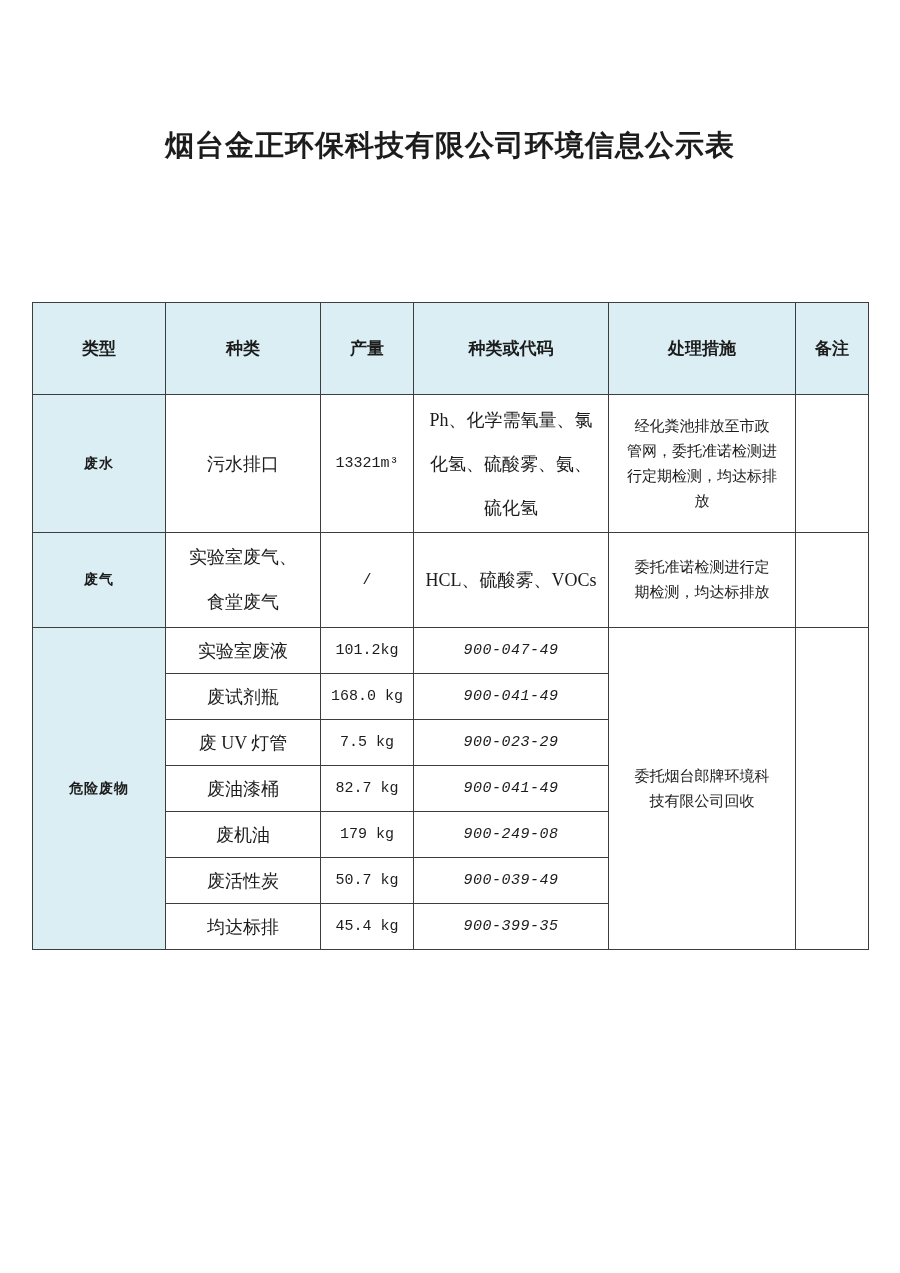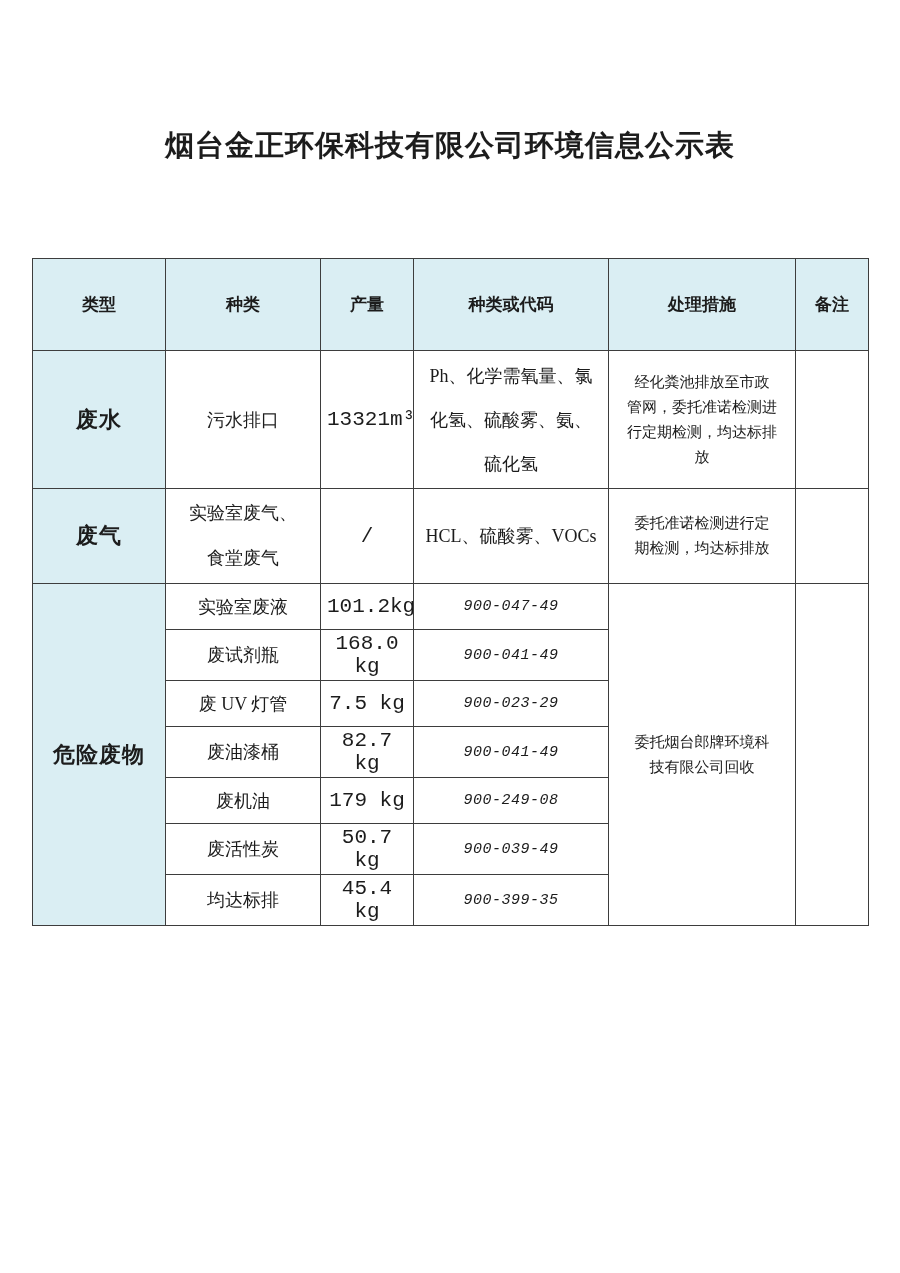--- a/index.html
+++ b/index.html
@@ -38,20 +38,21 @@
   }
   .table-wrap {
     position: absolute;
     top: 258px;
     left: 32px;
   }
   table.env-table {
     border-collapse: collapse;
     table-layout: fixed;
     width: 836px;
+    margin-top: 44px;
   }
   .env-table td {
     border: 1px solid var(--border-color, #3d3d3d);
     text-align: center;
     vertical-align: middle;
     padding: 2px 6px;
     overflow: hidden;
   }
   .fill {
     background: var(--header-fill, #daeef3);
@@ -60,39 +61,39 @@
     font-weight: bold;
     font-size: 17px;
   }
   .th-top {
     vertical-align: top;
     padding-top: 10px;
     font-family: Liberation Mono, monospace;
   }
   .type-cell {
     font-weight: bold;
-    font-size: 22px;
+    font-size: 14px;
     letter-spacing: 1px;
   }
   .kind {
     font-size: 18px;
   }
   .kind-spread {
     font-size: 18px;
     line-height: 45px;
     white-space: pre-line;
   }
   .code-spread {
     font-size: 18px;
     line-height: 44px;
     white-space: pre-line;
   }
   .num {
     font-family: "Liberation Mono", "DejaVu Sans Mono", monospace;
-    font-size: 21px;
+    font-size: 15px;
   }
   .code {
     font-family: "Liberation Mono", "DejaVu Sans Mono", monospace;
     font-size: 15px;
     letter-spacing: 0.5px;
     font-style: italic;
   }
   .treat {
     font-size: 15px;
     line-height: 25px;

